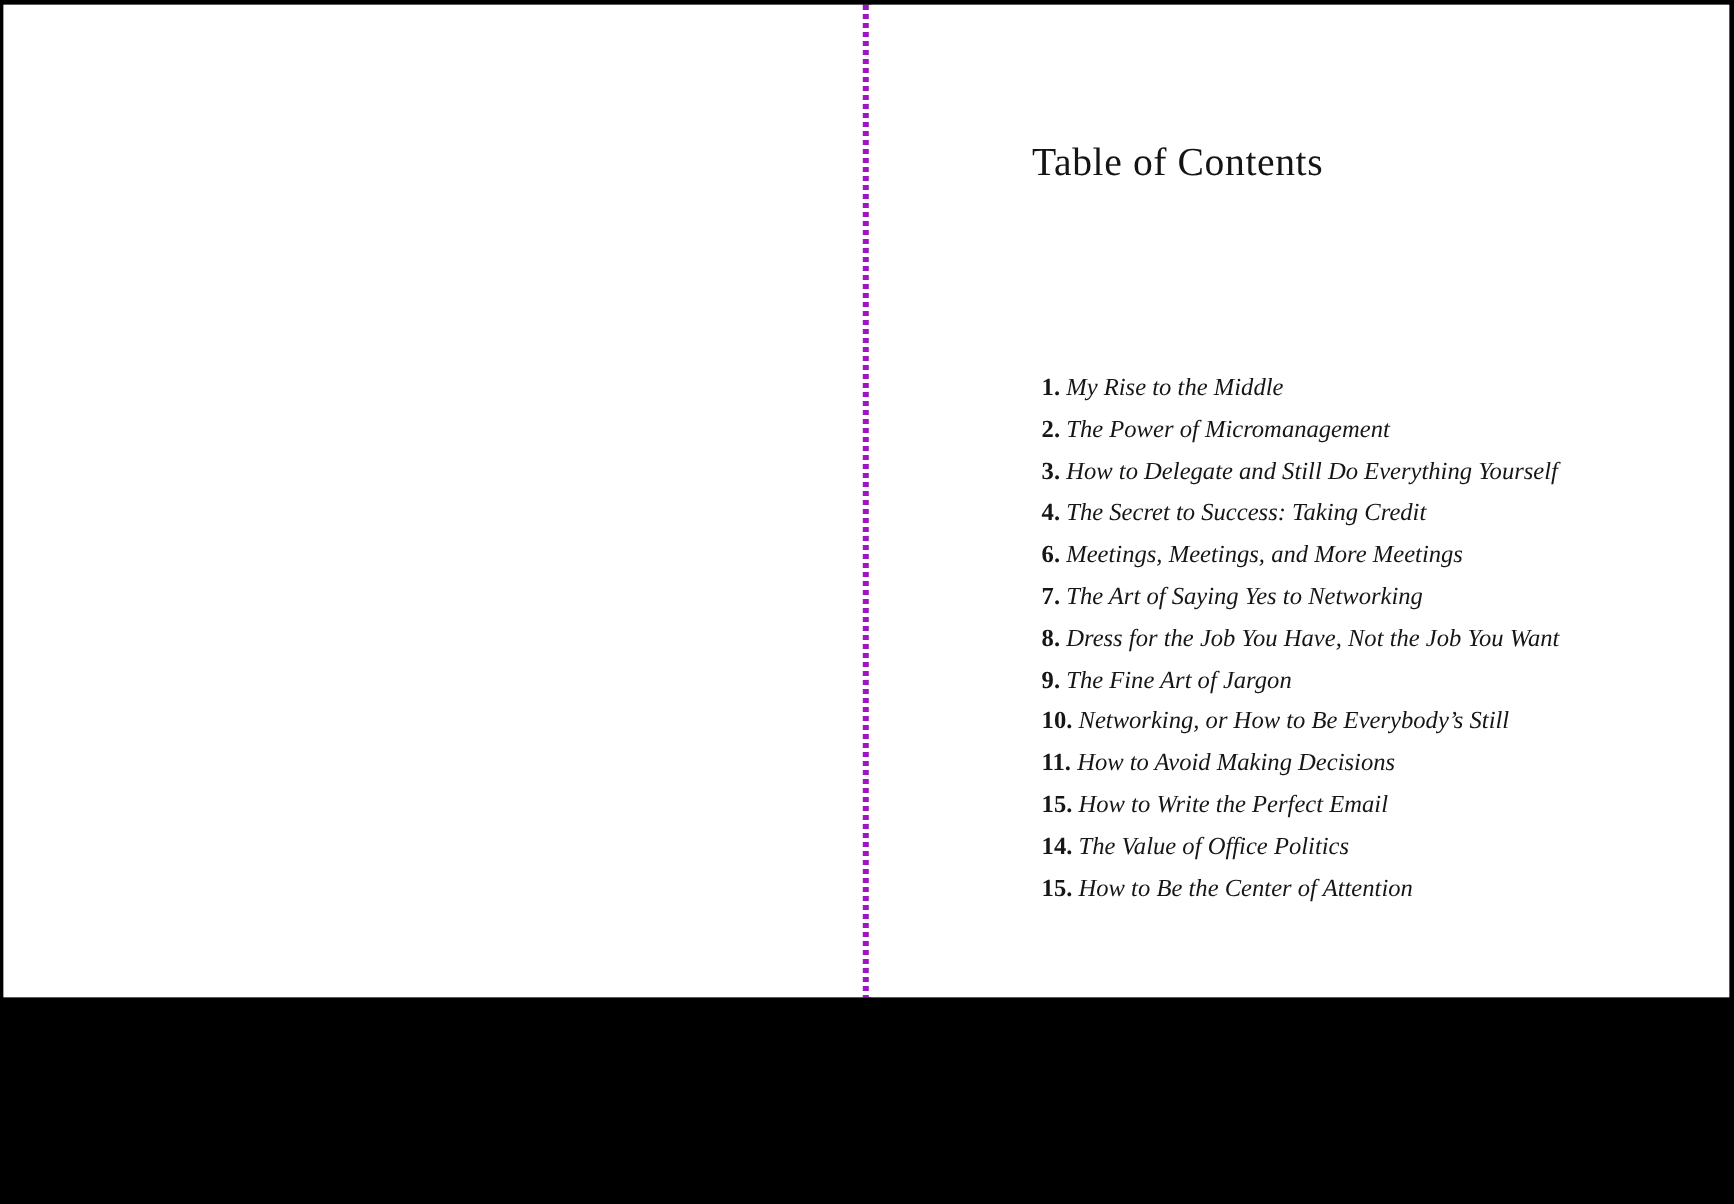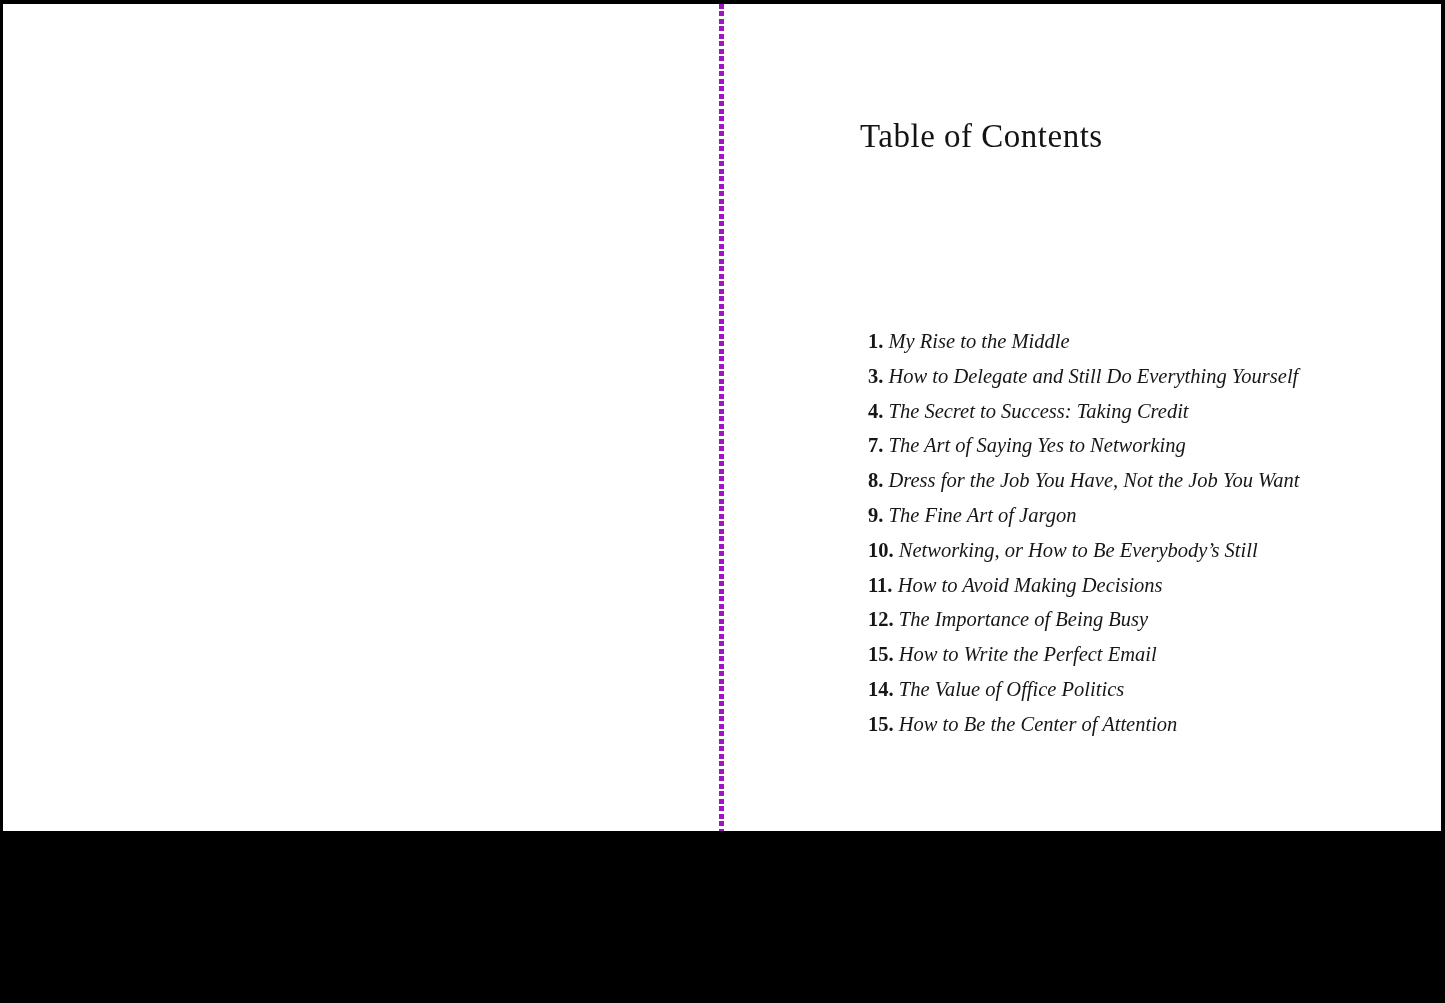--- a/index.html
+++ b/index.html
@@ -59,21 +59,21 @@
     top: 117px;
     font-size: 33px;
     line-height: 38px;
     color: #141414;
     letter-spacing: 0.5px;
     white-space: nowrap;
   }
   .toc-list {
     position: absolute;
     left: 868px;
-    top: 324px;
+    top: 306px;
     margin: 0;
     padding: 0;
     list-style: none;
   }
   .toc-entry {
     font-size: 20.5px;
     line-height: 34.8px;
     color: #161616;
     white-space: nowrap;
   }
@@ -94,25 +94,26 @@
   <div class="left-page"></div>
 
   <div class="right-page"></div>
 
   <div class="fold-line"></div>
 
   <div class="toc-title">Table of Contents</div>
 
   <ul class="toc-list">
       <li class="toc-entry"><span class="num">1.</span> <span class="chapter">My Rise to the Middle</span></li>
+      <li class="toc-entry"><span class="num">2.</span> <span class="chapter">The Power of Micromanagement</span></li>
       <li class="toc-entry"><span class="num">3.</span> <span class="chapter">How to Delegate and Still Do Everything Yourself</span></li>
       <li class="toc-entry"><span class="num">4.</span> <span class="chapter">The Secret to Success: Taking Credit</span></li>
+      <li class="toc-entry"><span class="num">6.</span> <span class="chapter">Meetings, Meetings, and More Meetings</span></li>
       <li class="toc-entry"><span class="num">7.</span> <span class="chapter">The Art of Saying Yes to Networking</span></li>
       <li class="toc-entry"><span class="num">8.</span> <span class="chapter">Dress for the Job You Have, Not the Job You Want</span></li>
       <li class="toc-entry"><span class="num">9.</span> <span class="chapter">The Fine Art of Jargon</span></li>
       <li class="toc-entry"><span class="num">10.</span> <span class="chapter">Networking, or How to Be Everybody’s Still</span></li>
       <li class="toc-entry"><span class="num">11.</span> <span class="chapter">How to Avoid Making Decisions</span></li>
-      <li class="toc-entry"><span class="num">12.</span> <span class="chapter">The Importance of Being Busy</span></li>
       <li class="toc-entry"><span class="num">15.</span> <span class="chapter">How to Write the Perfect Email</span></li>
       <li class="toc-entry"><span class="num">14.</span> <span class="chapter">The Value of Office Politics</span></li>
       <li class="toc-entry"><span class="num">15.</span> <span class="chapter">How to Be the Center of Attention</span></li>
     </ul>
 </div>
 
 </body></html>

